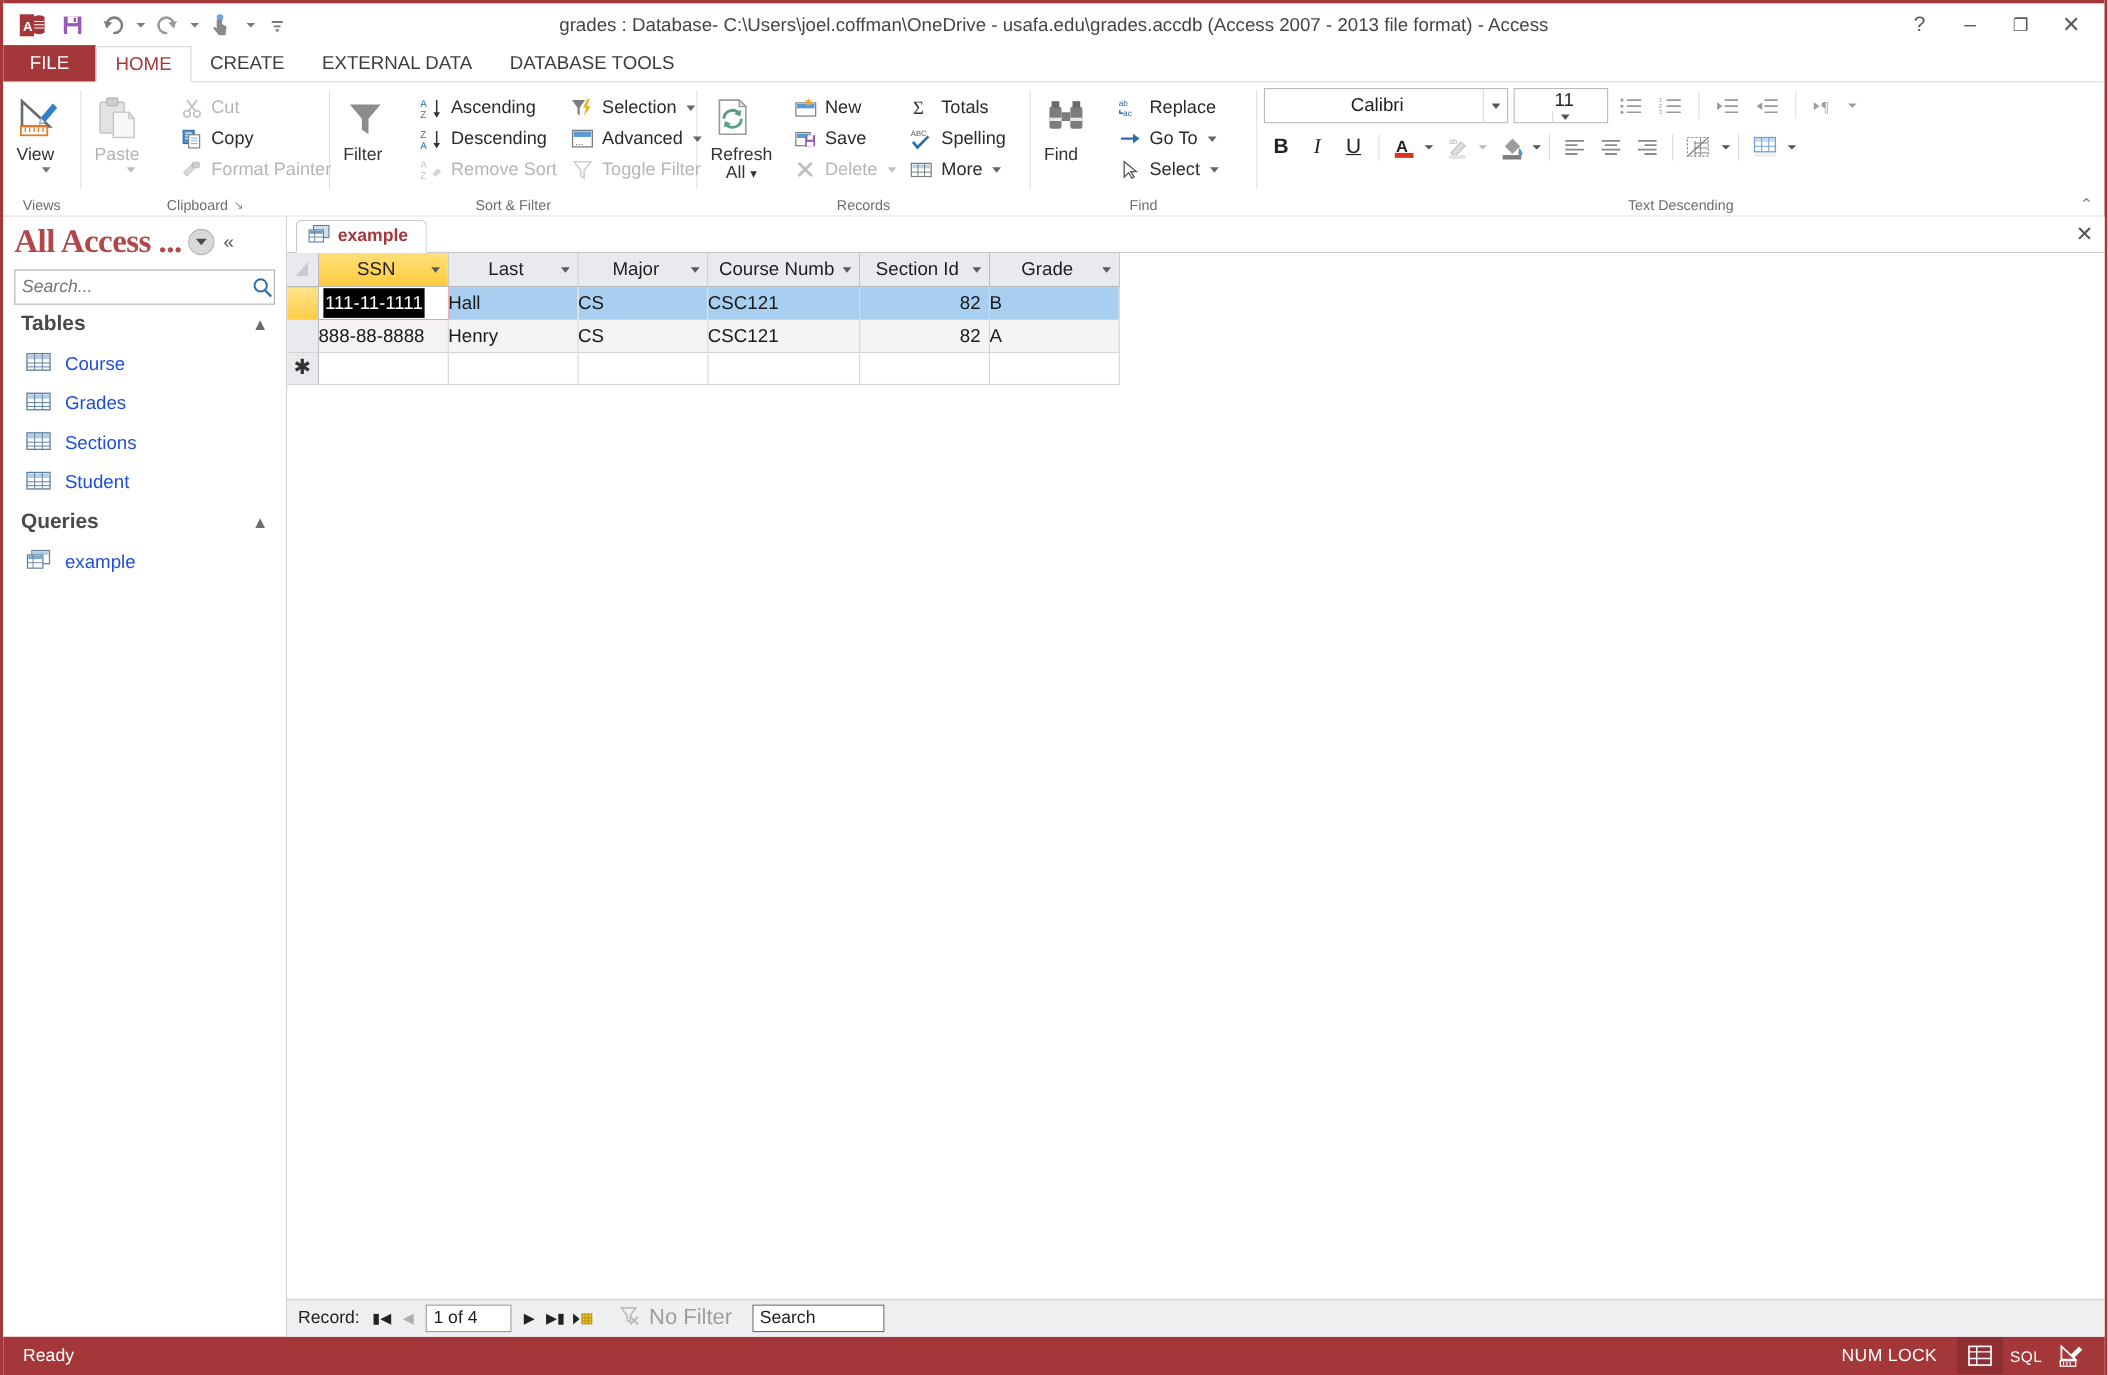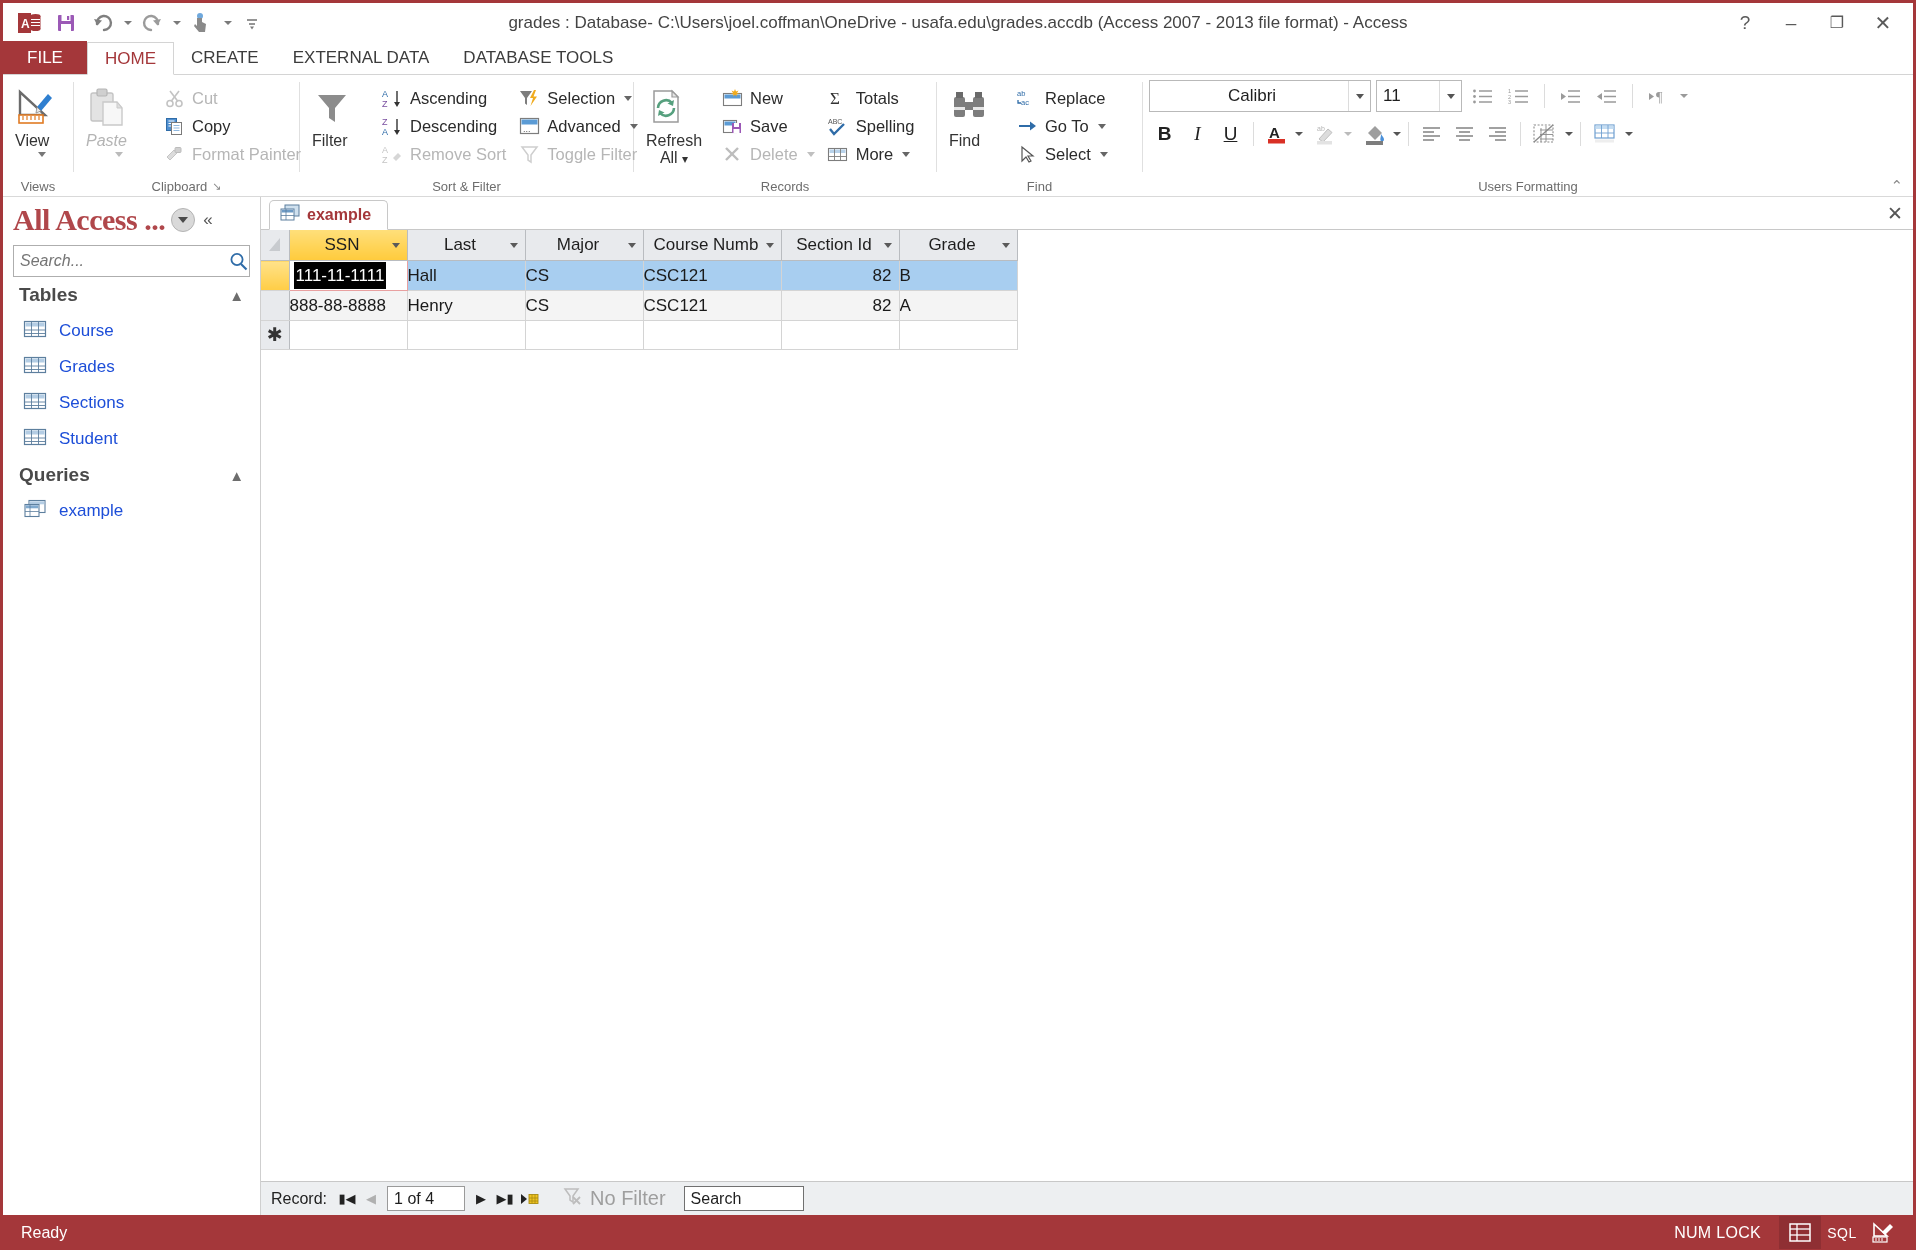--- a/index.html
+++ b/index.html
@@ -267,21 +267,21 @@
           <div class="blab">View</div>
           <div class="bcaret"></div>
         </div>
       </div>
       <div class="rgroup-label">Views</div>
     </div>
     <div class="gsep"></div>
 
     <div class="rgroup" style="width:225px;">
       <div class="rgroup-body">
-        <div class="bigbtn dim" style="min-width:78px;font-style:italic;">
+        <div class="bigbtn dim" style="min-width:78px;">
           <div class="bico">
             <svg width="40" height="42" viewBox="0 0 40 42">
               <rect x="5" y="6" width="22" height="28" rx="2" fill="#e3e3e3" stroke="#c4c4c4" stroke-width="1.4"></rect>
               <rect x="11" y="2" width="10" height="7" rx="1.5" fill="#cfcfcf" stroke="#b5b5b5" stroke-width="1.2"></rect>
               <path d="M17 15 L31 15 L36 21 L36 38 L17 38 Z" fill="#f7f7f7" stroke="#c9c9c9" stroke-width="1.4"></path>
               <path d="M31 15 L31 21 L36 21 Z" fill="#dedede" stroke="#c9c9c9" stroke-width="1"></path>
             </svg>
           </div>
           <div class="blab">Paste</div>
           <div class="bcaret" style="border-top-color:#bbb;"></div>
@@ -551,21 +551,21 @@
 
     <div class="rgroup" style="flex:1;">
       <div class="rgroup-body" style="flex-direction:column; padding:0;">
         <div class="tf-row1">
           <div class="combo" style="width:222px;text-align:center;">
             <span class="cval">Calibri</span>
             <span class="carr">
                 <span style="border-left:4px solid transparent;border-right:4px solid transparent;border-top:5px solid #555;width:0;height:0;display:block;"></span>
               </span>
           </div>
-          <div class="combo" style="width:86px;">
+          <div class="combo" style="width:86px;flex-direction:column;">
             <span class="cval">11</span>
             <span class="carr">
                 <span style="border-left:4px solid transparent;border-right:4px solid transparent;border-top:5px solid #555;width:0;height:0;display:block;"></span>
               </span>
           </div>
           <div class="fmt-btn">
             <svg width="21" height="17" viewBox="0 0 21 17">
               <g fill="#9a9a9a">
                   <circle cx="2.5" cy="3" r="1.4"></circle>
                   <circle cx="2.5" cy="8.5" r="1.4"></circle>
@@ -706,21 +706,21 @@
                   <line x1="9.5" y1="3" x2="9.5" y2="16"></line>
                   <line x1="16" y1="3" x2="16" y2="16"></line>
               </g>
               <rect x="3" y="17.5" width="19" height="3" fill="#eee"></rect>
             </svg>
           </div>
           <div class="caret-sm" style="border-top-color:#555;"></div>
         </div>
       </div>
       <div class="rgroup-label" style="position:relative;">
-        <span>Users Formatting</span>
+        <span>Text Descending</span>
 
       </div>
       <div class="ribbon-collapse">⌃</div>
     </div>
   </div>
 
   <div class="workspace">
 
     <div class="navpane">
       <div class="nav-title">

